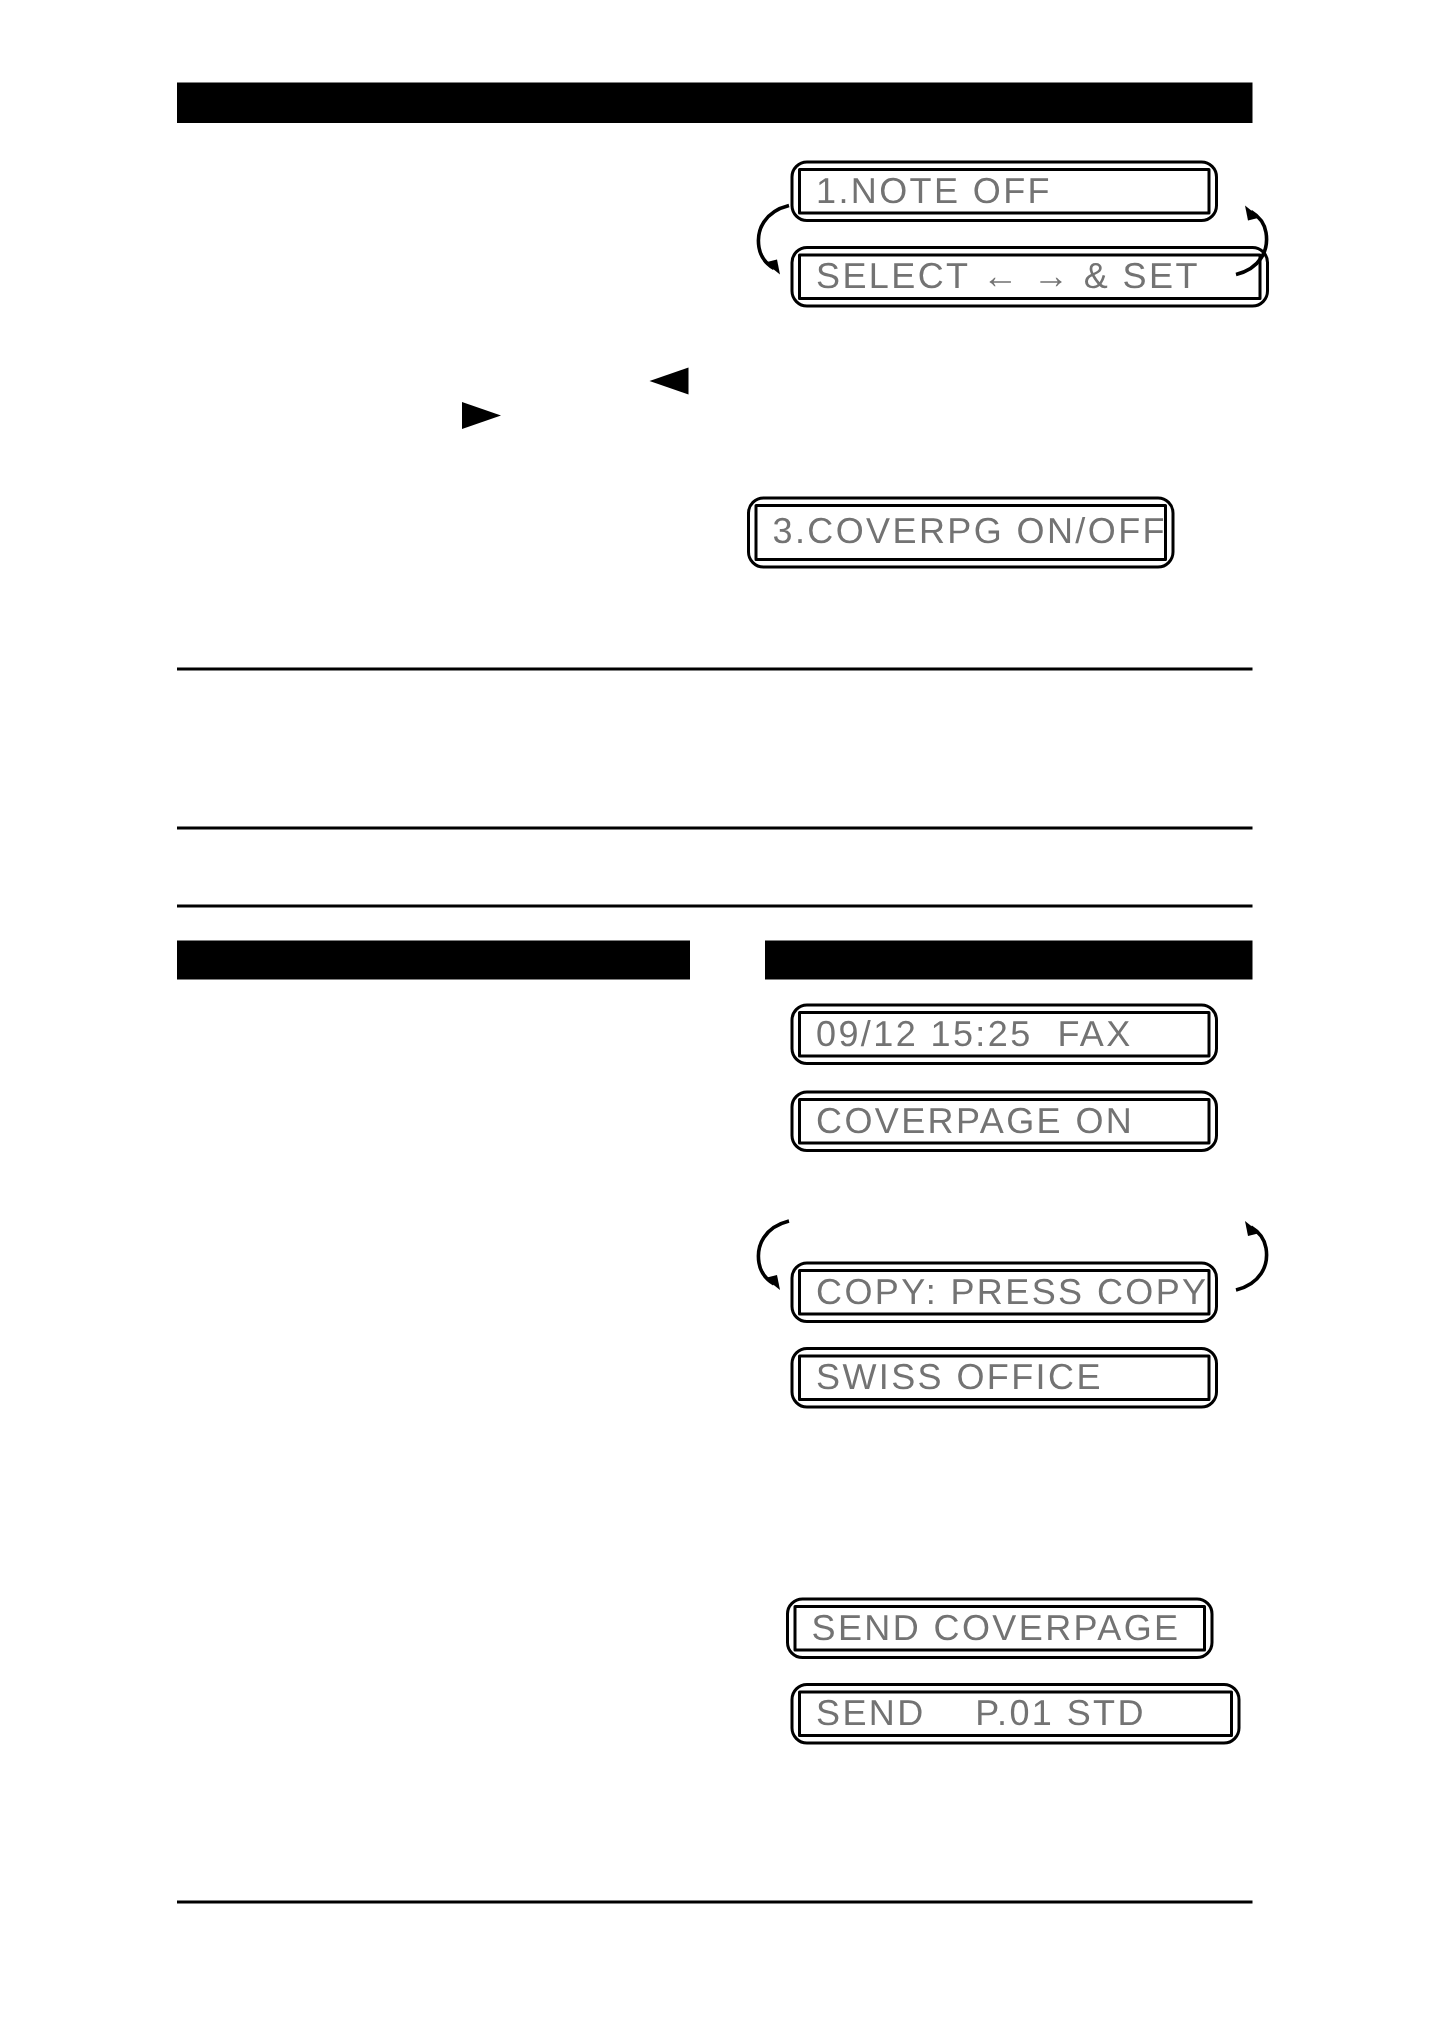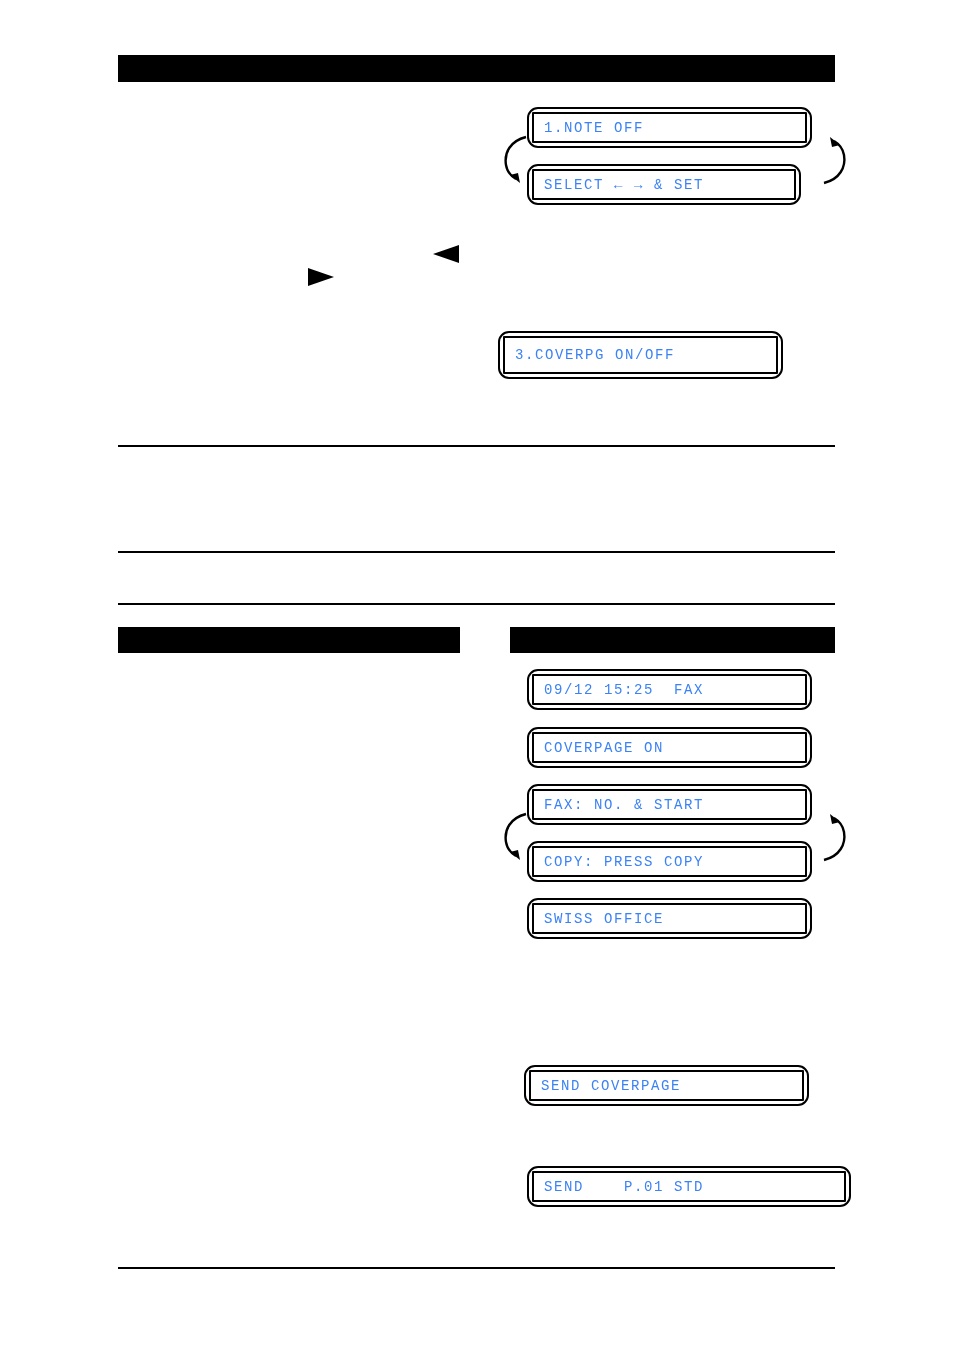--- a/index.html
+++ b/index.html
@@ -45,24 +45,24 @@
     box-sizing: border-box;
     width: 100%;
     height: 100%;
     border: 2px solid #000000;
     border-radius: 1px;
     background: #ffffff;
     display: flex;
     align-items: center;
   }
   .lcd-text {
-    font-family: Liberation Mono, monospace;
-    font-size: 14px;
+    font-family: Liberation Sans, sans-serif;
+    font-size: 24px;
     letter-spacing: 1.6px;
-    color: #3b82f6;
+    color: #737373;
     white-space: pre;
     padding-left: 10px;
     line-height: 1;
   }
 
   
   .tri {
     position: absolute;
     width: 0;
     height: 0;
@@ -93,21 +93,21 @@
 <div class="page">
 
   <div class="black-bar" style="left:118px; top:55px; width:717px; height:27px;"></div>
 
   <div class="lcd" style="left:527px; top:107px; width:285px; height:41px;">
     <div class="lcd-inner">
       <span class="lcd-text">1.NOTE OFF</span>
     </div>
   </div>
 
-  <div class="lcd" style="left:527px; top:164px; width:274px; height:41px;">
+  <div class="lcd" style="left:527px; top:164px; width:319px; height:41px;">
     <div class="lcd-inner">
       <span class="lcd-text">SELECT ← → &amp; SET</span>
     </div>
   </div>
 
 
   <div class="lcd" style="left:498px; top:331px; width:285px; height:48px;">
     <div class="lcd-inner">
       <span class="lcd-text">3.COVERPG ON/OFF</span>
     </div>
@@ -146,25 +146,20 @@
       <span class="lcd-text">09/12 15:25  FAX</span>
     </div>
   </div>
 
   <div class="lcd" style="left:527px; top:727px; width:285px; height:41px;">
     <div class="lcd-inner">
       <span class="lcd-text">COVERPAGE ON</span>
     </div>
   </div>
 
-  <div class="lcd" style="left:527px; top:784px; width:285px; height:41px;">
-    <div class="lcd-inner">
-      <span class="lcd-text">FAX: NO. &amp; START</span>
-    </div>
-  </div>
 
   <div class="lcd" style="left:527px; top:841px; width:285px; height:41px;">
     <div class="lcd-inner">
       <span class="lcd-text">COPY: PRESS COPY</span>
     </div>
   </div>
 
   <div class="lcd" style="left:527px; top:898px; width:285px; height:41px;">
     <div class="lcd-inner">
       <span class="lcd-text">SWISS OFFICE</span>
@@ -185,21 +180,21 @@
     </svg>
   </div>
 
 
   <div class="lcd" style="left:524px; top:1065px; width:285px; height:41px;">
     <div class="lcd-inner">
       <span class="lcd-text">SEND COVERPAGE</span>
     </div>
   </div>
 
-  <div class="lcd" style="left:527px; top:1122px; width:324px; height:41px;margin-top:44px;">
+  <div class="lcd" style="left:527px; top:1122px; width:300px; height:41px;">
     <div class="lcd-inner">
       <span class="lcd-text">SEND    P.01 STD</span>
     </div>
   </div>
 
   <div class="rule" style="left:118px; top:1267px; width:717px;"></div>
 
 </div>
 
 </body></html>

